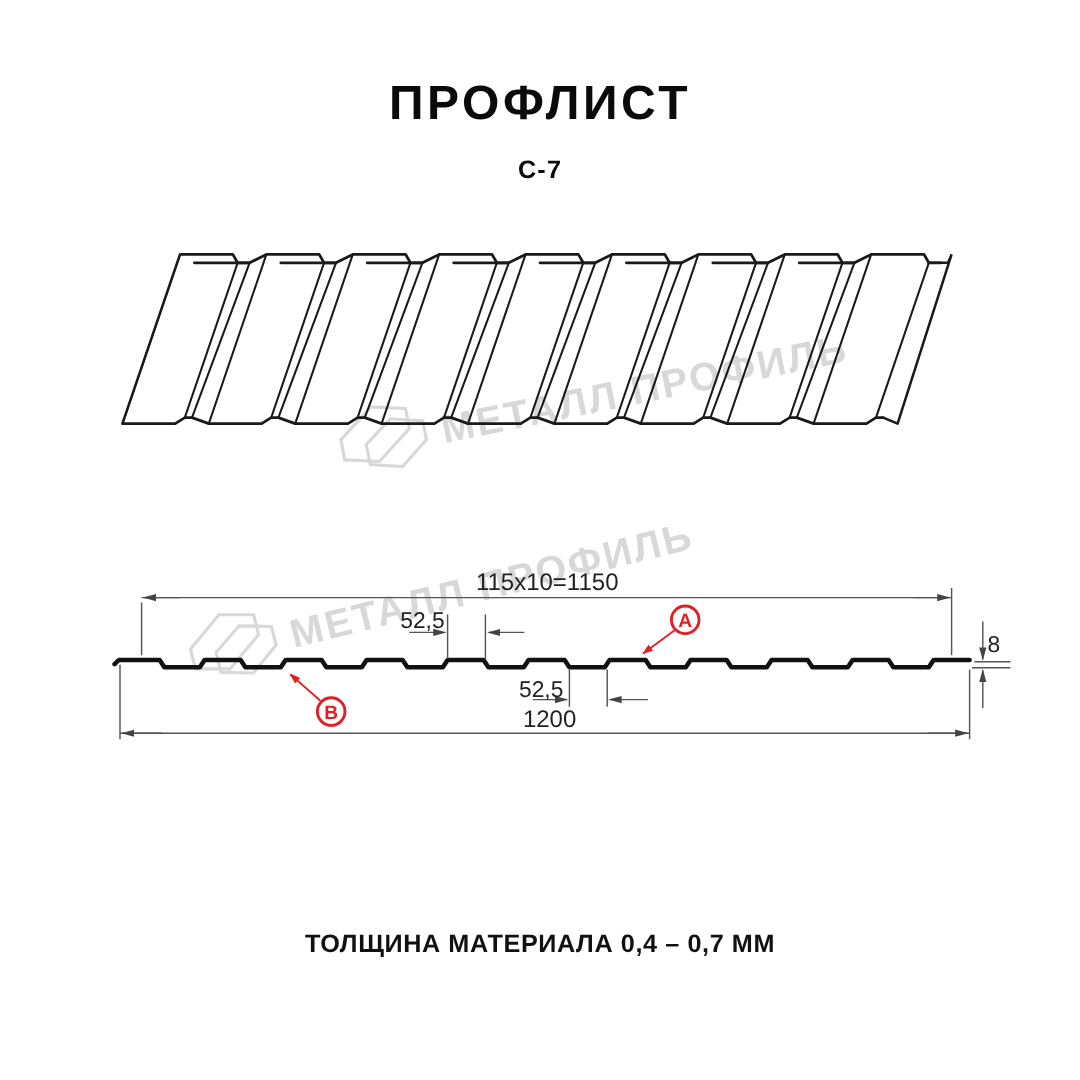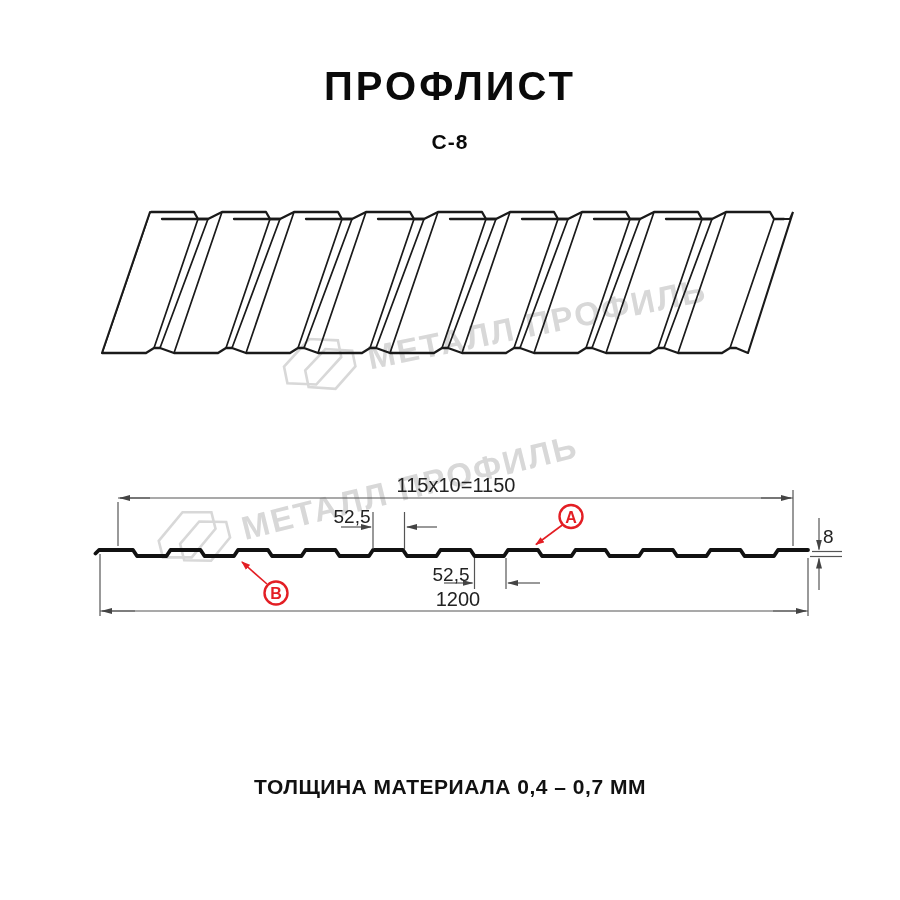--- a/index.html
+++ b/index.html
@@ -23,21 +23,21 @@
   .dimtext-s{fill:#222;font-size:19px;}
   .red-stroke{stroke:#e31e24;fill:none;}
   .red-text{fill:#e31e24;font-weight:bold;font-size:16px;}
 </style>
 </head>
 <body>
 
 <div class="page">
 
   <div class="title">ПРОФЛИСТ</div>
-  <div class="subtitle">С-8</div>
+  <div class="subtitle">С-7</div>
 
   <svg width="900" height="900" viewBox="0 0 900 900">
     <defs>
       <marker id="mk-dark" markerUnits="userSpaceOnUse" markerWidth="12" markerHeight="8" refX="10" refY="4" orient="auto">
         <path d="M0,1 L11,4 L0,7 Z" fill="#444"></path>
       </marker>
       <marker id="mk-red" markerUnits="userSpaceOnUse" markerWidth="10" markerHeight="8" refX="8" refY="4" orient="auto">
         <path d="M0,0.8 L9,4 L0,7.2 Z" fill="#e31e24"></path>
       </marker>
       <clipPath id="sheet-clip">

